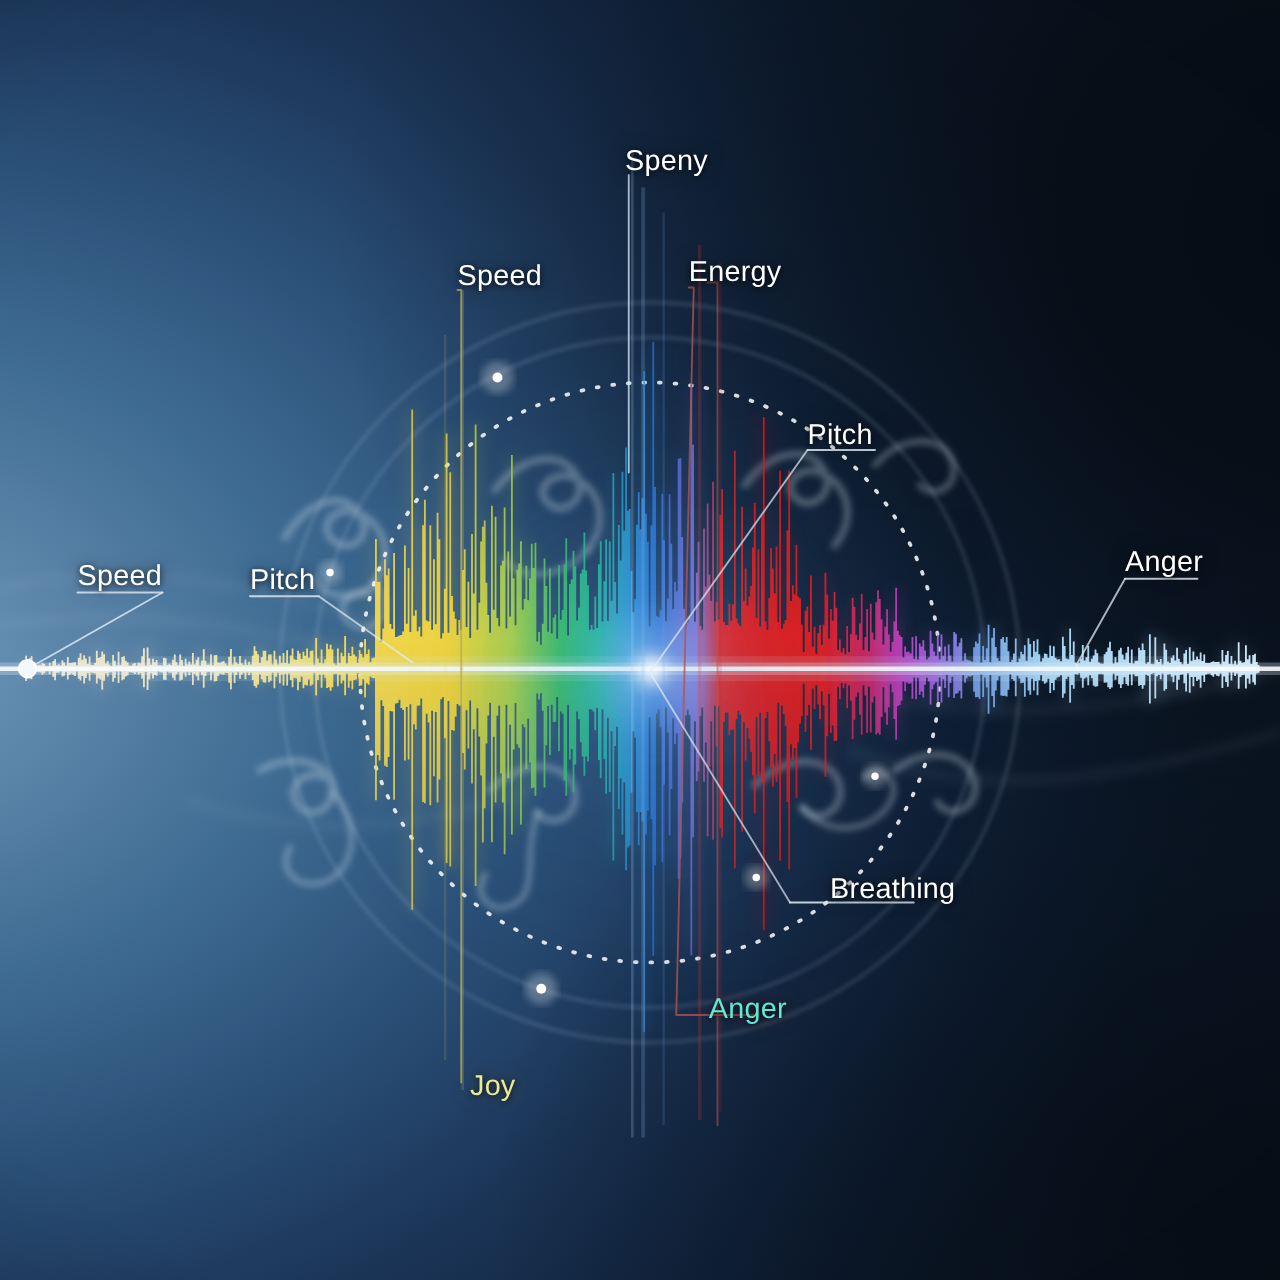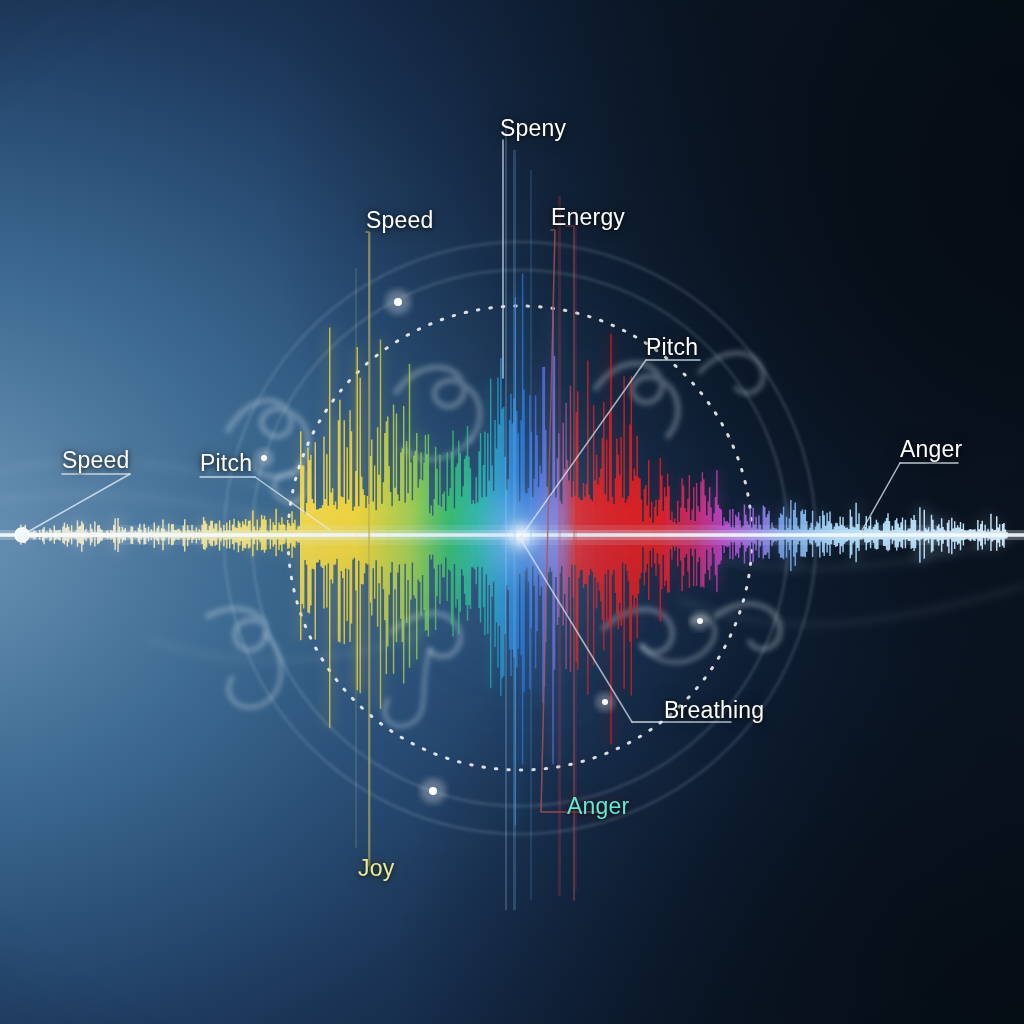--- a/index.html
+++ b/index.html
@@ -216,16 +216,16 @@
   <div id="labels">
       <div class="lbl" style="left: 62px; top: 447px;"><span>Speed</span></div>
       <div class="lbl" style="left: 200px; top: 450px;"><span>Pitch</span></div>
       <div class="lbl" style="left: 366px; top: 207px;"><span>Speed</span></div>
       <div class="lbl" style="left: 500px; top: 115px;"><span>Speny</span></div>
       <div class="lbl" style="left: 551px; top: 204px;"><span>Energy</span></div>
       <div class="lbl" style="left: 646px; top: 334px;"><span>Pitch</span></div>
       <div class="lbl" style="left: 900px; top: 436px;"><span>Anger</span></div>
       <div class="lbl" style="left: 664px; top: 697px;"><span>Breathing</span></div>
       <div class="lbl anger" style="left: 567px; top: 793px;"><span>Anger</span></div>
-      <div class="lbl joy" style="left: 358px; top: 855px;"><span>Joy</span></div>
+      <div class="lbl joy" style="left: 376px; top: 855px;"><span>Joy</span></div>
     </div>
 
 </div>
 
 </body></html>

